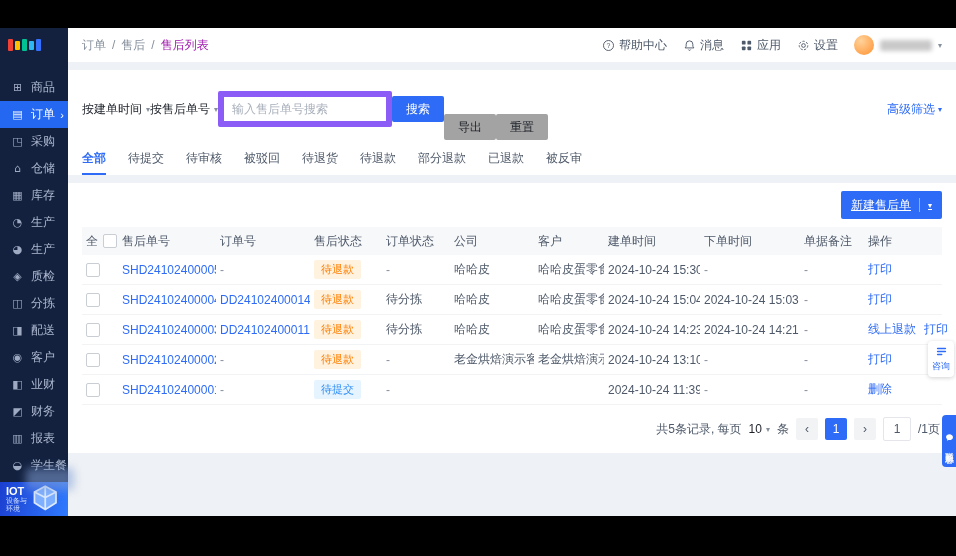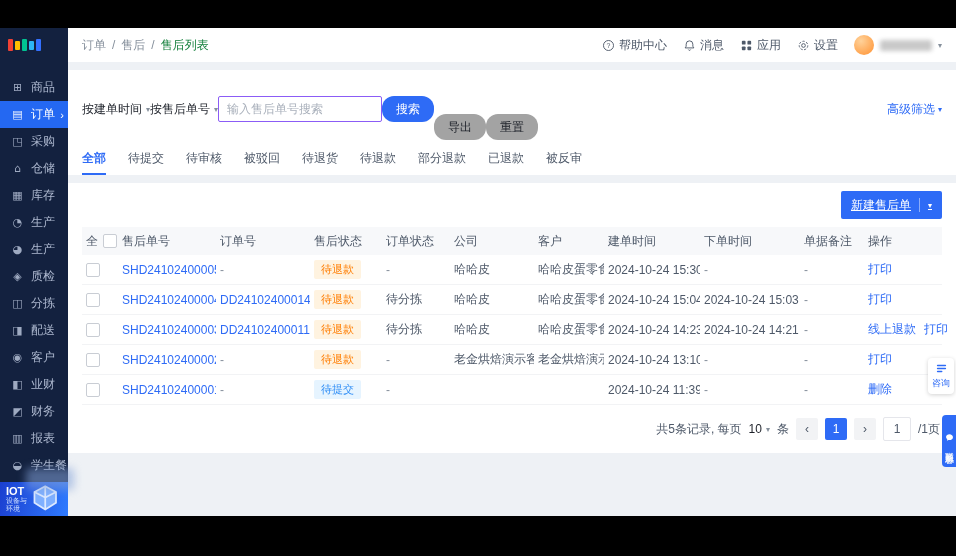--- a/index.html
+++ b/index.html
@@ -17,37 +17,37 @@
   .menu-item .arrow{position:absolute;right:4px;font-size:11px;color:#fff;}
   .iot{height:34px;background:linear-gradient(100deg,#1b3fd0,#2f7bff);display:flex;align-items:center;justify-content:space-between;padding:0 6px;flex-shrink:0;}
   .iot-title{color:#fff;font-weight:bold;font-size:11px;line-height:1.1;}
   .iot-sub{color:#cfe0ff;font-size:7px;line-height:1.2;}
   .blur-blob{position:absolute;left:26px;top:440px;width:48px;height:22px;background:rgba(130,160,215,.55);filter:blur(4px);border-radius:4px;}
 
   
   .main{flex:1;display:flex;flex-direction:column;min-width:0;}
   .topbar{height:34px;background:#fff;display:flex;align-items:center;justify-content:space-between;padding:0 14px;flex-shrink:0;}
   .crumbs{font-size:12px;color:#86909c;display:flex;align-items:center;gap:6px;}
-  .crumbs .cur{color:#15803d;}
+  .crumbs .cur{color:#a21caf;}
   .hd-right{display:flex;align-items:center;gap:16px;font-size:12px;color:#4e5969;}
   .hd-item{display:flex;align-items:center;gap:4px;cursor:pointer;}
   .hd-item svg{width:13px;height:13px;display:block;}
   .user{display:flex;align-items:center;gap:6px;cursor:pointer;}
   .avatar{width:20px;height:20px;border-radius:50%;background:radial-gradient(circle at 35% 30%,#ffd29a,#ff9130);}
   .blur-name{width:52px;height:11px;background:#c9c9c9;filter:blur(2px);border-radius:2px;}
   .caret{font-size:8px;color:#86909c;}
 
   .filter-card{background:#fff;margin-top:8px;padding:8px 14px 0;flex-shrink:0;}
   .filter-row{display:flex;align-items:center;}
   .sel{display:inline-flex;align-items:center;gap:4px;font-size:12px;color:#1d2129;cursor:pointer;white-space:nowrap;}
   .date-box{display:flex;align-items:center;gap:8px;border:1px solid #e5e6eb;border-radius:2px;height:26px;padding:0 8px;font-size:12px;color:#1d2129;background:#fff;white-space:nowrap;}
   .date-box svg{width:12px;height:12px;}
-  .inp{border:1px solid #8b5cf6;border-radius:2px;height:24px;width:146px;padding:0 8px;font-size:12px;color:#1d2129;outline:none;font-family:inherit;}
+  .inp{border:6px solid #8b5cf6;border-radius:2px;height:24px;width:146px;padding:0 8px;font-size:12px;color:#1d2129;outline:none;font-family:inherit;}
   .inp::placeholder{color:#a9b0bb;}
-  .btn{height:26px;border:none;border-radius:12px;font-size:12px;padding:0 14px;cursor:pointer;font-family:inherit;}
+  .btn{height:26px;border:none;border-radius:2px;font-size:12px;padding:0 14px;cursor:pointer;font-family:inherit;}
   .btn-primary{background:#2e6bf6;color:#fff;}
   .btn-plain{background:#a3a3a3;color:#1d2129;margin-top:36px;}
   .adv{margin-left:auto;color:#2e6bf6;font-size:12px;display:inline-flex;align-items:center;gap:3px;cursor:pointer;}
   .adv .caret{color:#2e6bf6;}
   .tabs{display:flex;gap:22px;margin-top:10px;font-size:12px;color:#4e5969;}
   .tab{padding-bottom:8px;cursor:pointer;position:relative;white-space:nowrap;}
   .tab.active{color:#2e6bf6;font-weight:bold;}
   .tab.active::after{content:"";position:absolute;left:0;right:0;bottom:0;height:2px;background:#2e6bf6;}
 
   .card{background:#fff;margin-top:8px;padding:6px 14px 0;flex-shrink:0;}
@@ -69,21 +69,21 @@
   .tag-blue{background:#e6f4ff;color:#2e8df6;}
   .td-actions{display:flex;gap:8px;overflow:visible;}
 
   .pager{display:flex;align-items:center;justify-content:flex-end;gap:7px;padding:12px 2px;font-size:12px;color:#4e5969;}
   .pg-btn,.pg-cur{width:22px;height:22px;border-radius:2px;display:flex;align-items:center;justify-content:center;cursor:pointer;}
   .pg-btn{background:#f2f3f5;color:#4e5969;}
   .pg-cur{background:#2e6bf6;color:#fff;}
   .pg-jump{width:26px;height:22px;border:1px solid #e5e6eb;border-radius:2px;background:#fff;display:flex;align-items:center;justify-content:center;cursor:text;}
 
   
-  .float-widget{position:absolute;right:2px;top:358px;width:26px;background:#fff;border-radius:4px;box-shadow:0 1px 4px rgba(0,0,0,.18);display:flex;flex-direction:column;align-items:center;gap:2px;padding:4px 0;cursor:pointer;}
+  .float-widget{position:absolute;right:2px;top:341px;width:26px;background:#fff;border-radius:4px;box-shadow:0 1px 4px rgba(0,0,0,.18);display:flex;flex-direction:column;align-items:center;gap:2px;padding:4px 0;cursor:pointer;}
   .float-widget svg{width:13px;height:13px;}
   .fw-label{color:#2e6bf6;font-size:9px;}
   .contact-tab{position:absolute;right:0;top:415px;width:14px;height:52px;background:#2e6bf6;border-radius:4px 0 0 4px;color:#fff;display:flex;flex-direction:column;align-items:center;justify-content:center;gap:3px;cursor:pointer;}
   .contact-tab svg{width:9px;height:9px;}
   .vtext{writing-mode:vertical-rl;font-size:9px;letter-spacing:1px;line-height:1;}
 </style>
 </head>
 <body>
 
 <div class="screen">

